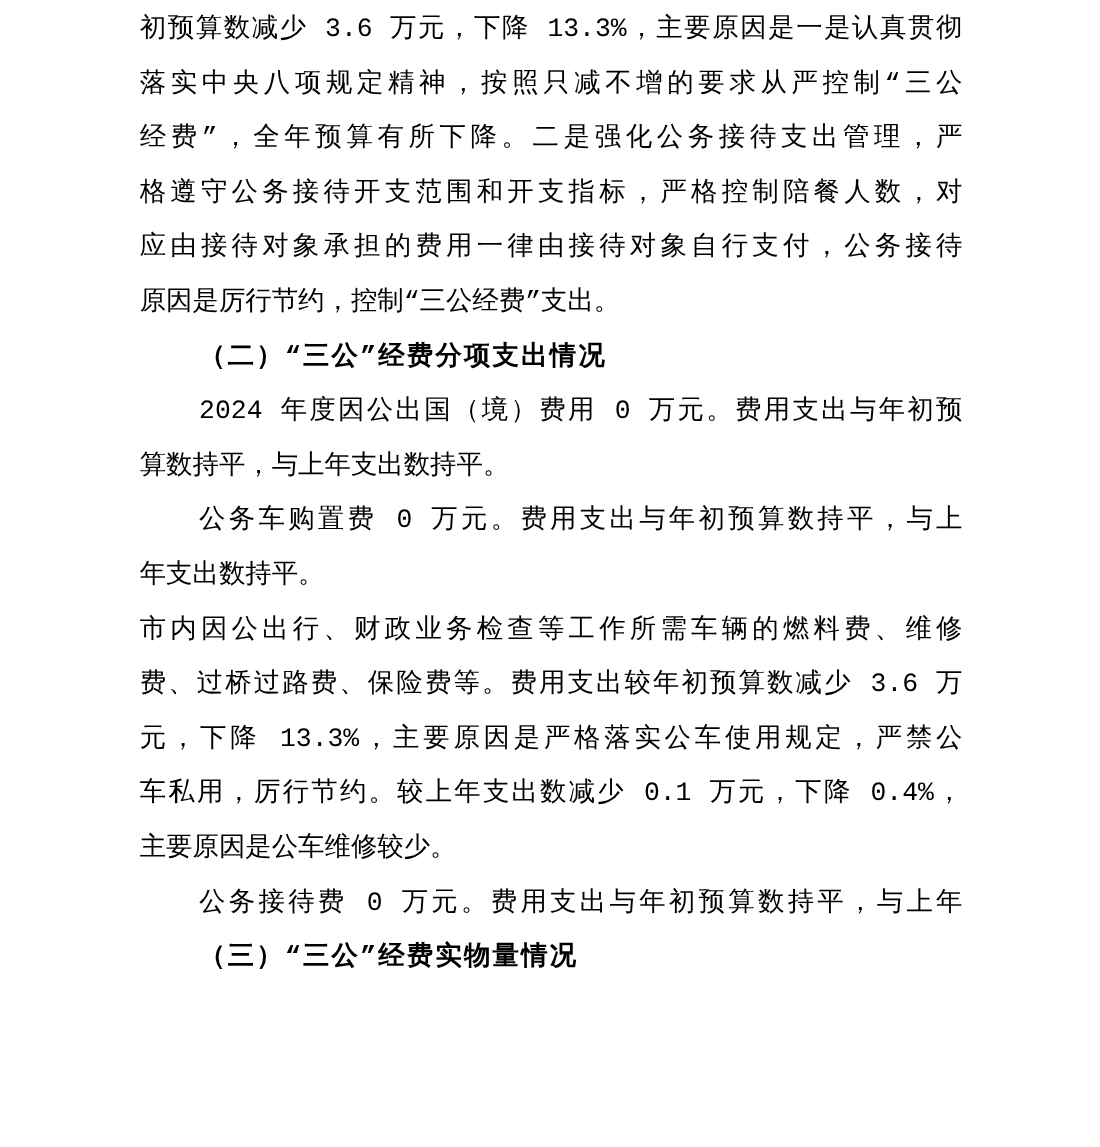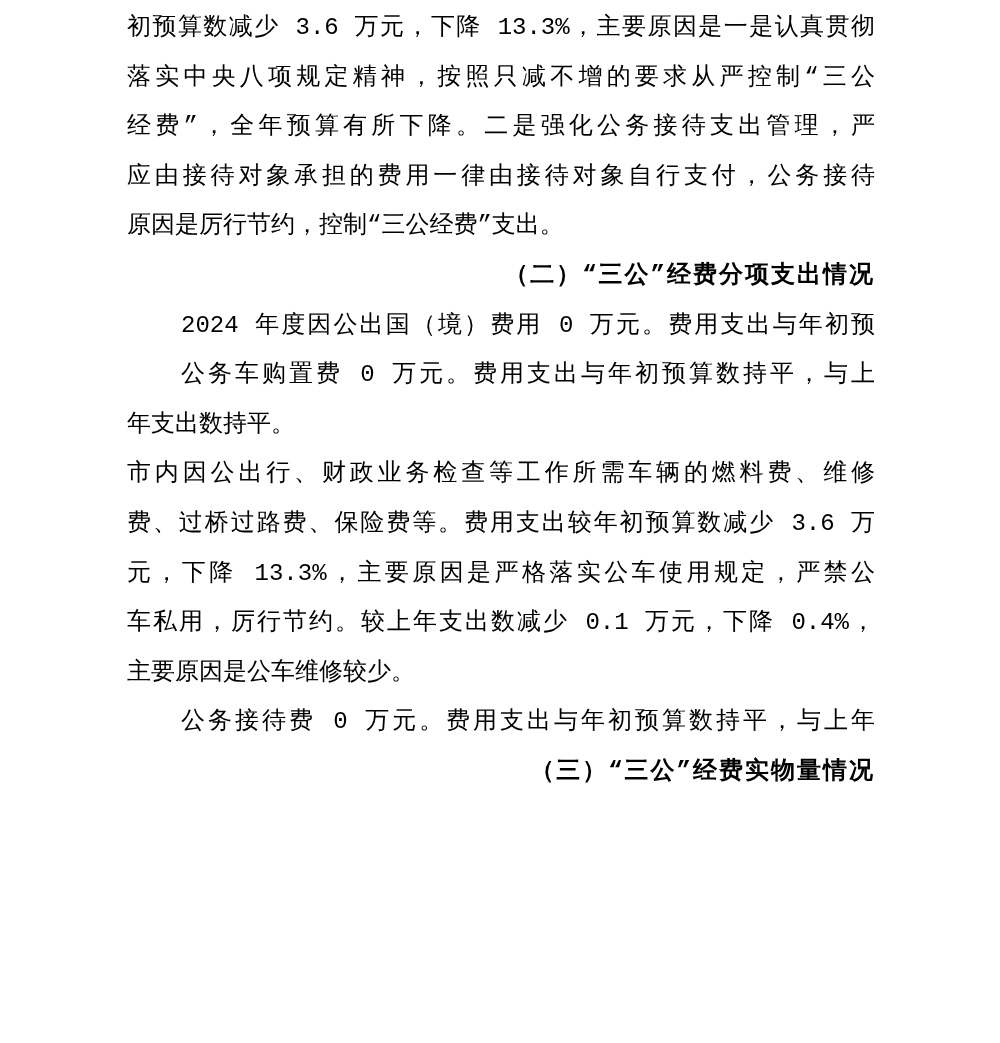--- a/index.html
+++ b/index.html
@@ -32,39 +32,41 @@
     color: #000000;
     font-family: Liberation Mono, monospace;
   }
   
   .line.fill { text-align-last: justify; }
   
   .line.indent { text-indent: 54px; }
   .line.heading {
     font-weight: bold;
     letter-spacing: 2px;
-    text-align: right;
+    text-align: left;
   }
 </style>
 </head>
 <body>
 
 <main class="page">
     <div class="paragraph">
       <div class="line fill">初预算数减少 3.6 万元，下降 13.3%，主要原因是一是认真贯彻</div>
       <div class="line fill">落实中央八项规定精神，按照只减不增的要求从严控制“三公</div>
       <div class="line fill">经费”，全年预算有所下降。二是强化公务接待支出管理，严</div>
+      <div class="line fill">格遵守公务接待开支范围和开支指标，严格控制陪餐人数，对</div>
       <div class="line fill">应由接待对象承担的费用一律由接待对象自行支付，公务接待</div>
       <div class="line">原因是厉行节约，控制“三公经费”支出。</div>
     </div>
     <div class="paragraph">
       <div class="line indent heading">（二）“三公”经费分项支出情况</div>
     </div>
     <div class="paragraph">
       <div class="line indent fill">2024 年度因公出国（境）费用 0 万元。费用支出与年初预</div>
+      <div class="line">算数持平，与上年支出数持平。</div>
     </div>
     <div class="paragraph">
       <div class="line indent fill">公务车购置费 0 万元。费用支出与年初预算数持平，与上</div>
       <div class="line">年支出数持平。</div>
     </div>
     <div class="paragraph">
       <div class="line fill">市内因公出行、财政业务检查等工作所需车辆的燃料费、维修</div>
       <div class="line fill">费、过桥过路费、保险费等。费用支出较年初预算数减少 3.6 万</div>
       <div class="line fill">元，下降 13.3%，主要原因是严格落实公车使用规定，严禁公</div>
       <div class="line fill">车私用，厉行节约。较上年支出数减少 0.1 万元，下降 0.4%，</div>

